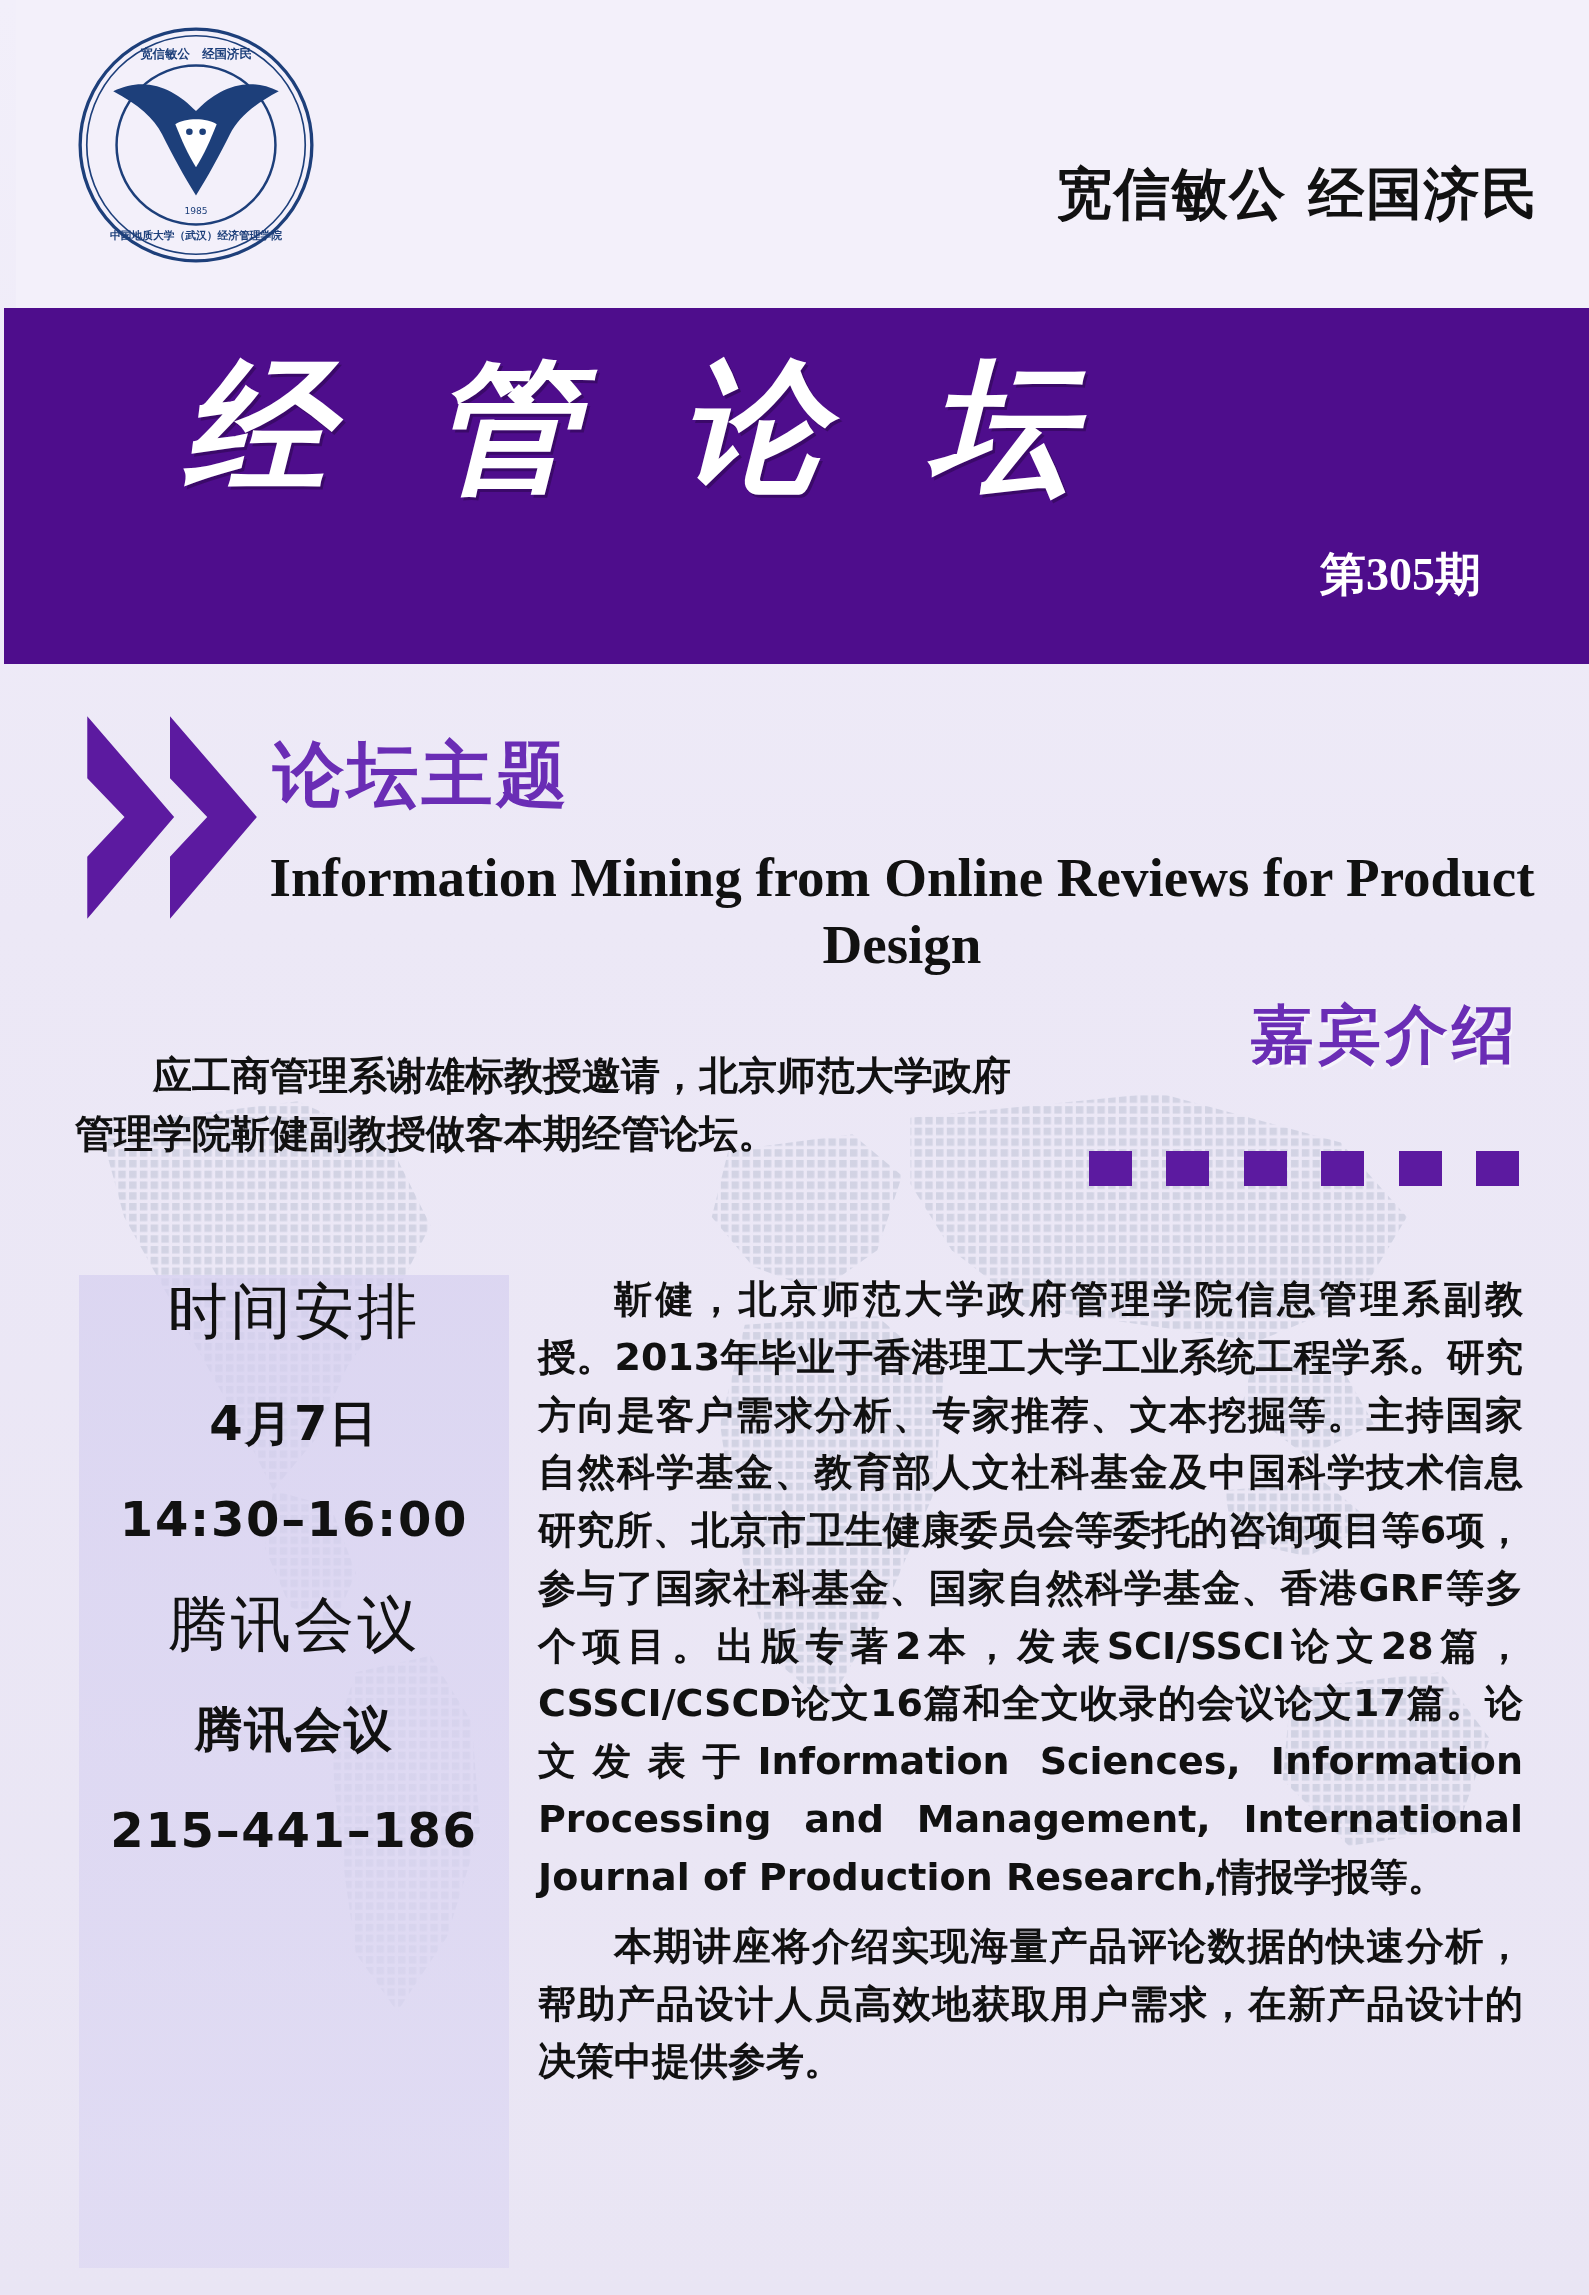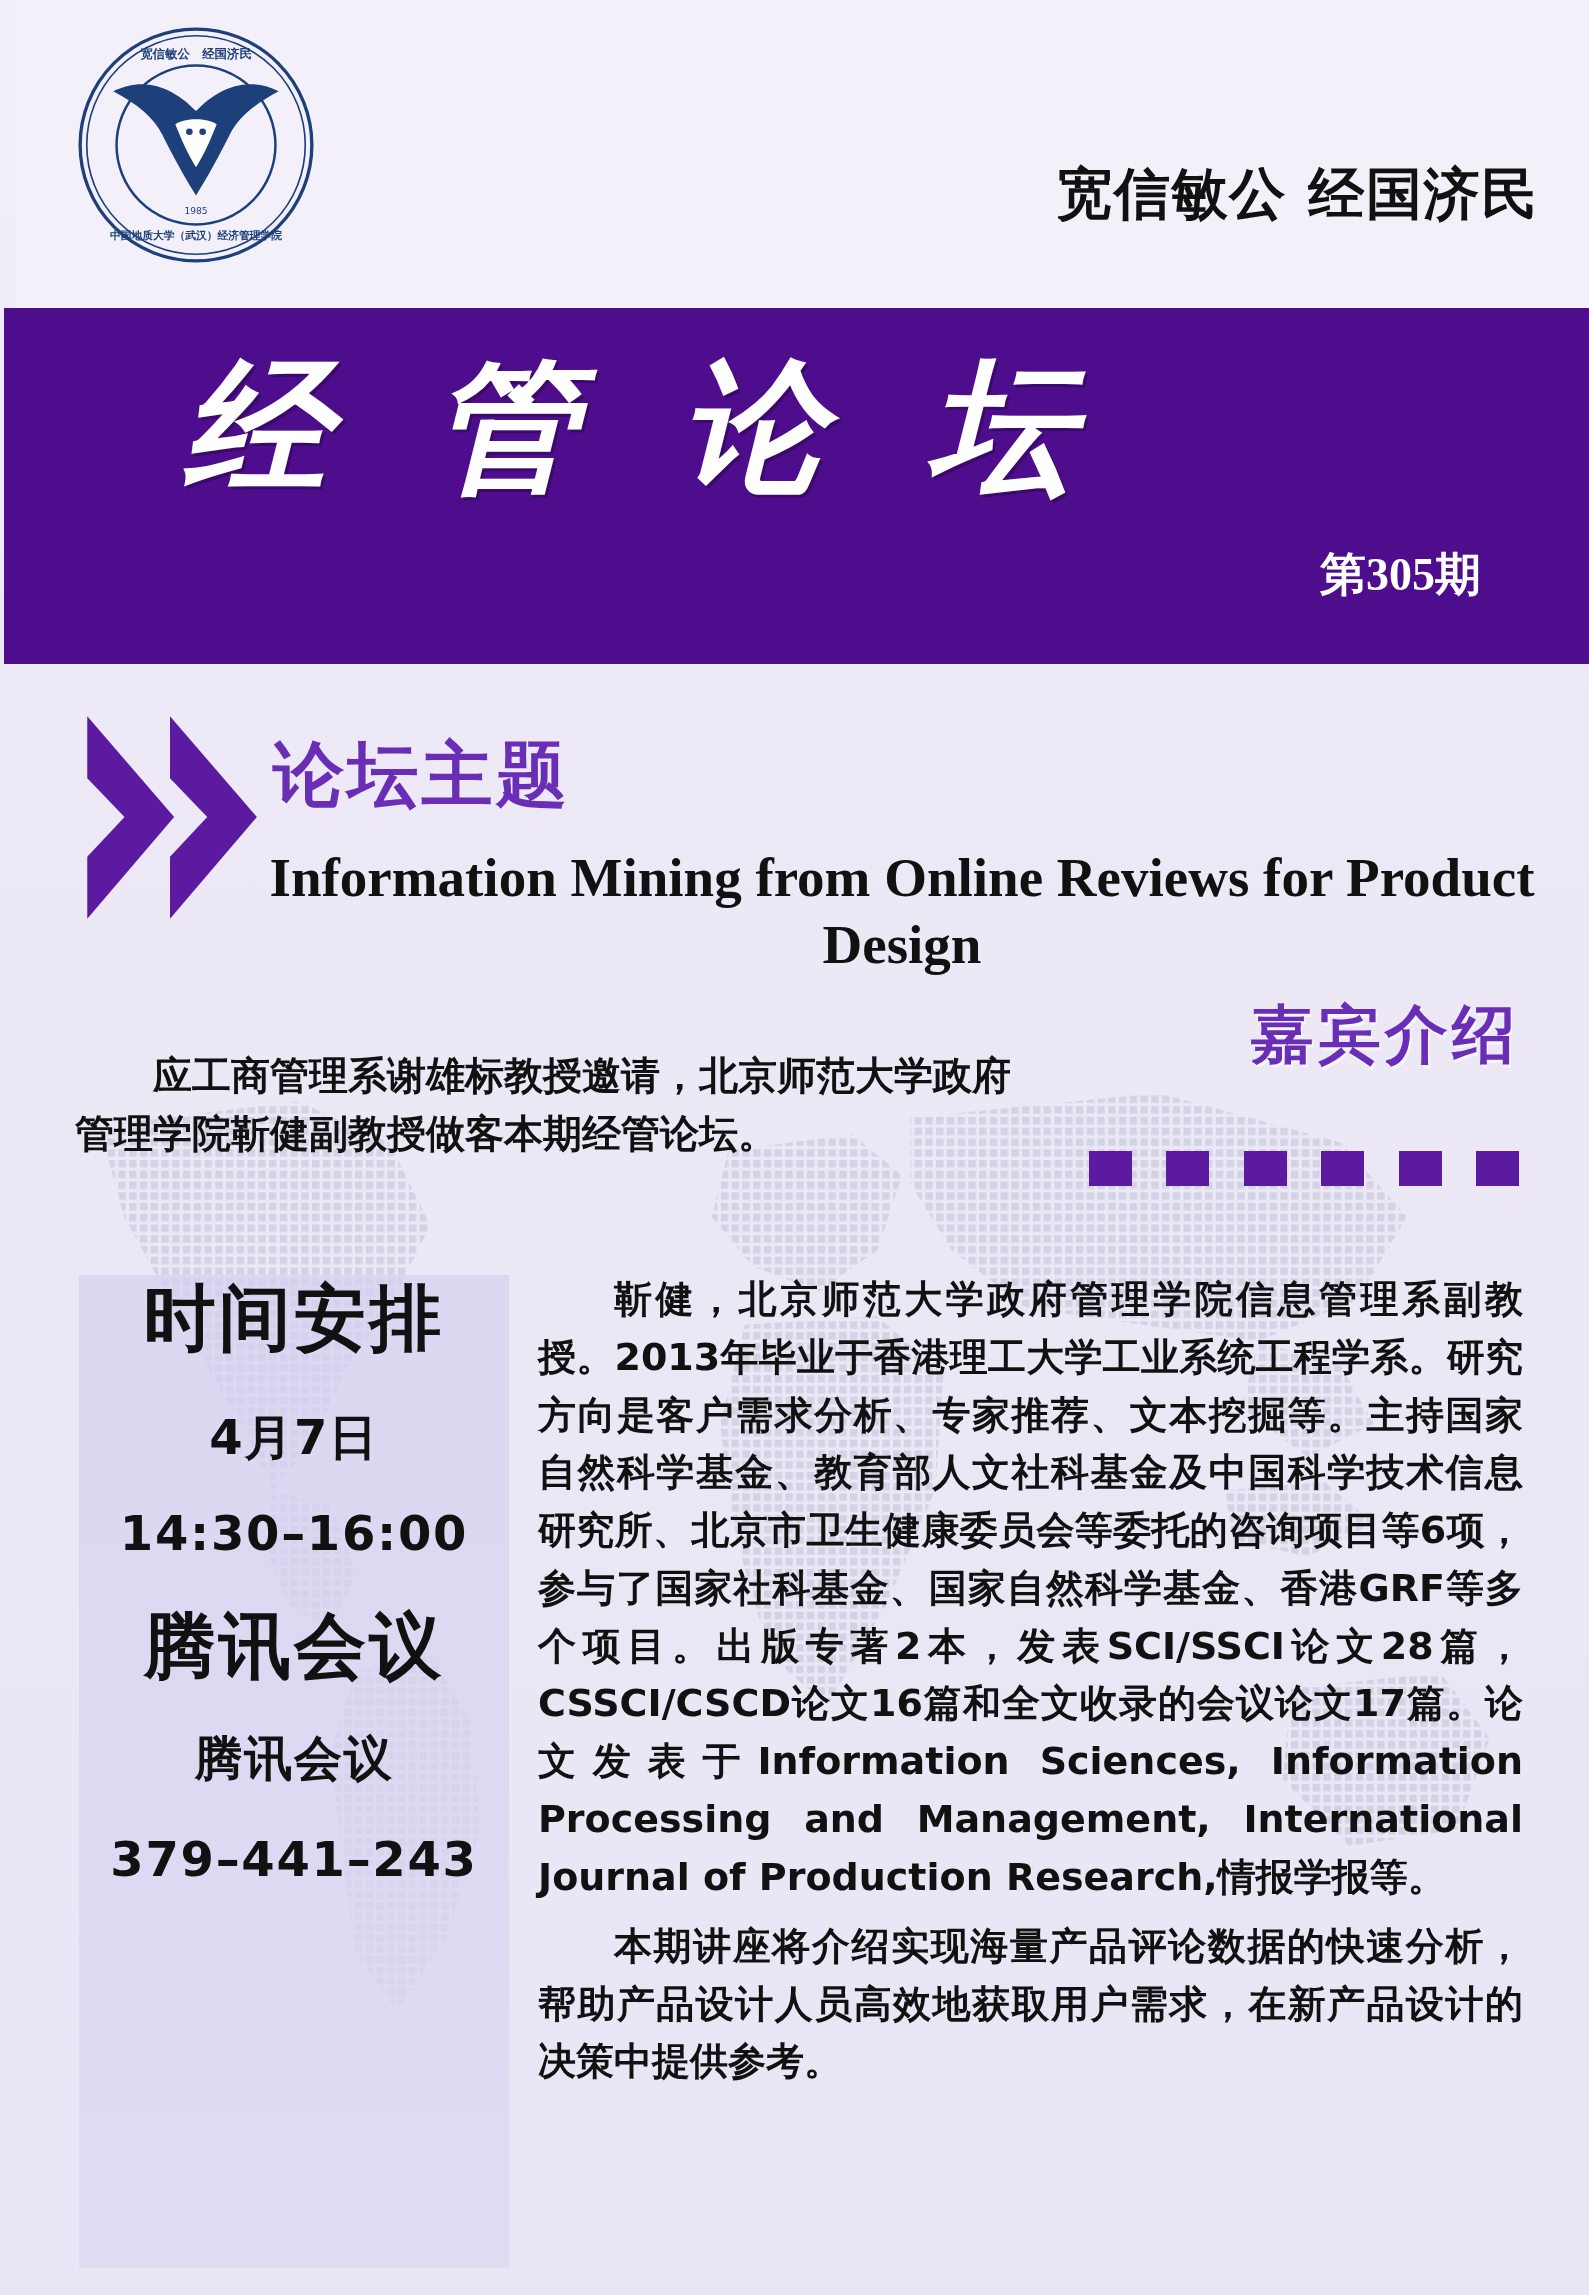--- a/index.html
+++ b/index.html
@@ -192,22 +192,22 @@
   .leftcol-inner {
     position: absolute;
     left: 79px;
     top: 1275px;
     width: 430px;
     text-align: center;
     font-family: "DejaVu Sans", sans-serif;
     color: #111111;
   }
   .lc-h {
-    font-weight: bold;
-    font-size: 72px;
+    font-weight: normal;
+    font-size: 60px;
     letter-spacing: 3.3px;
     line-height: 1.2;
     white-space: nowrap;
   }
   .lc-v {
     font-weight: bold;
     font-size: 48px;
     letter-spacing: 1.7px;
     line-height: 1.2;
     white-space: nowrap;
@@ -330,21 +330,21 @@
     <div class="lc-h">时间安排</div>
     <div class="sp-1"></div>
     <div class="lc-v">4月7日</div>
     <div class="sp-2"></div>
     <div class="lc-v">14:30–16:00</div>
     <div class="sp-3"></div>
     <div class="lc-h">腾讯会议</div>
     <div class="sp-4"></div>
     <div class="lc-v">腾讯会议</div>
     <div class="sp-5"></div>
-    <div class="lc-v">379–441–243</div>
+    <div class="lc-v">215–441–186</div>
   </div>
 
   <div class="biocol">
     <p class="p1">靳健，北京师范大学政府管理学院信息管理系副教授。2013年毕业于香港理工大学工业系统工程学系。研究方向是客户需求分析、专家推荐、文本挖掘等。主持国家自然科学基金、教育部人文社科基金及中国科学技术信息研究所、北京市卫生健康委员会等委托的咨询项目等6项，参与了国家社科基金、国家自然科学基金、香港GRF等多个项目。出版专著2本，发表SCI/SSCI论文28篇，CSSCI/CSCD论文16篇和全文收录的会议论文17篇。论文发表于Information Sciences, Information Processing and Management, International Journal of Production Research,情报学报等。</p>
     <p class="p2">本期讲座将介绍实现海量产品评论数据的快速分析，帮助产品设计人员高效地获取用户需求，在新产品设计的决策中提供参考。</p>
   </div>
 
 </div>
 
 

